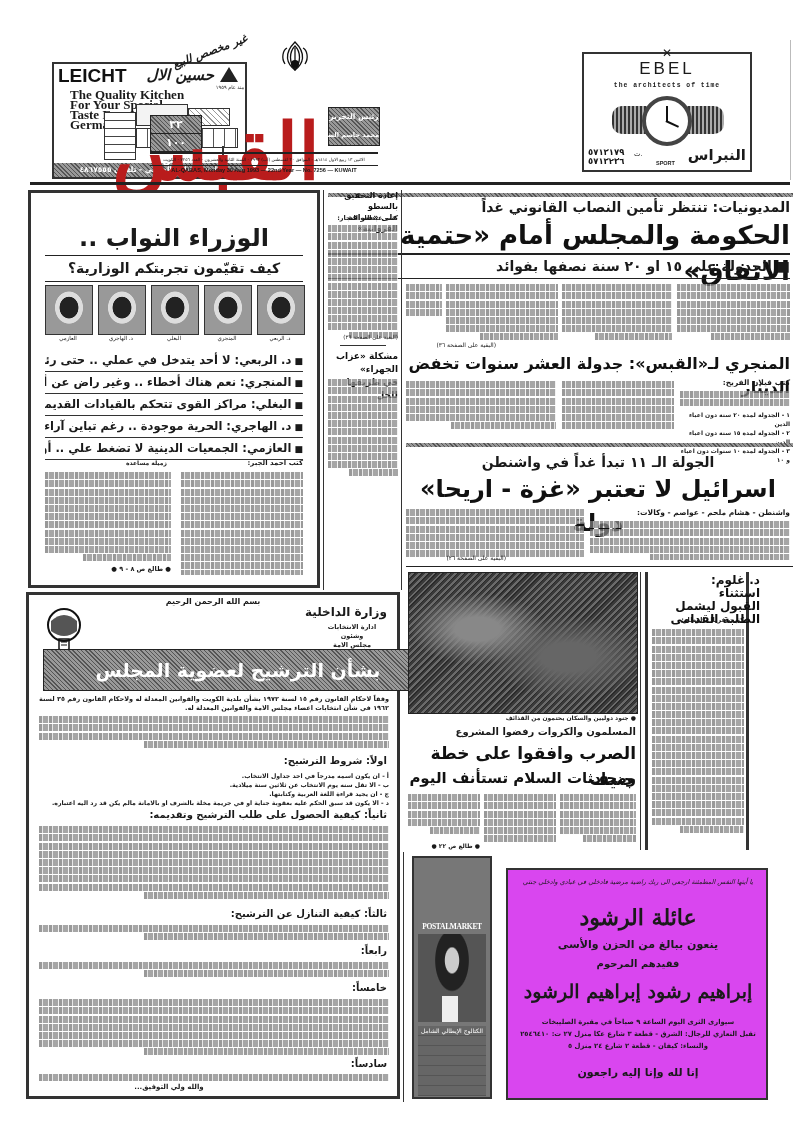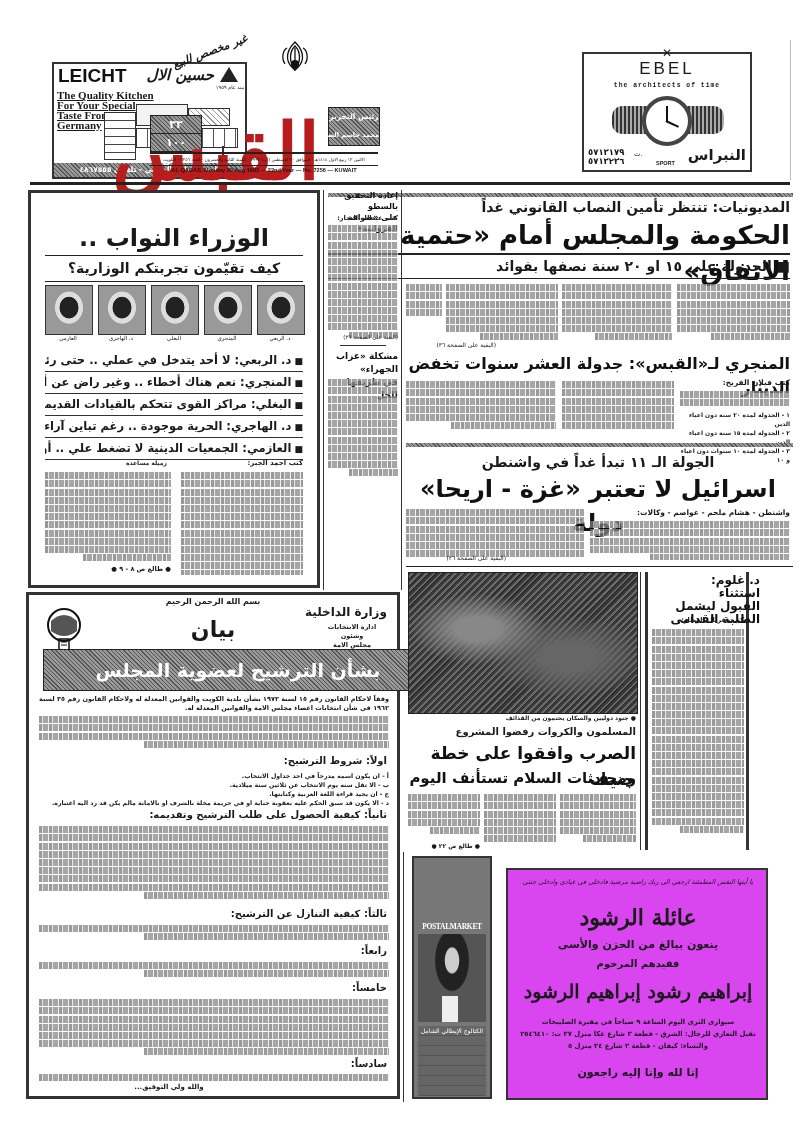--- a/index.html
+++ b/index.html
@@ -31,21 +31,21 @@
 </head>
 <body>
 
 <div>
 
   <div class="abs box" style="left:52px; top:62px; width:195px; height:117px; border:2px solid #333;">
     <div class="abs" style="left:4px; top:1px; font-family:'Liberation Sans',sans-serif; font-weight:900; font-size:19px; color:#111;">LEICHT</div>
     <div class="abs rtl" style="left:90px; top:2px; width:70px; font-size:15px; font-weight:700; font-style:italic;">حسين الال</div>
     <div class="abs" style="left:166px; top:3px; width:0; height:0; border-left:9px solid transparent; border-right:9px solid transparent; border-bottom:15px solid #222;"></div>
     <div class="abs" style="left:160px; top:20px; width:32px; font-size:5px; line-height:6px; text-align:center; direction:rtl;">منذ عام ١٩٥٩</div>
-    <div class="abs" style="left:3px; top:26px; font-family:'Liberation Serif',serif; font-weight:700; font-size:11px; line-height:10px;text-decoration:underline;">
+    <div class="abs" style="left:16px; top:26px; font-family:'Liberation Serif',serif; font-weight:700; font-size:13px; line-height:10px;">
       <div>The Quality Kitchen</div>
       <div>For Your Special</div>
       <div>Taste From</div>
       <div>Germany</div>
     </div>
     <div class="abs" style="left:48px; top:40px; width:140px; height:55px;">
       <div class="abs" style="left:2px; top:8px; width:30px; height:46px; border:1px solid #333; background:repeating-linear-gradient(180deg,#fff 0 7px,#444 7px 8px);"></div>
       <div class="abs" style="left:34px; top:0; width:50px; height:20px; border:1px solid #333; background:#f3f3f3;"></div>
       <div class="abs" style="left:86px; top:4px; width:40px; height:16px; border:1px solid #333; background:repeating-linear-gradient(45deg,#fff 0 3px,#999 3px 4px);"></div>
       <div class="abs" style="left:34px; top:24px; width:100px; height:18px; border:1px solid #333; background:repeating-linear-gradient(90deg,#fff 0 10px,#555 10px 11px);"></div>
@@ -392,21 +392,20 @@
       <path d="M8 14 Q21 2 34 14 L34 24 Q21 34 8 24Z" fill="#555"></path>
       <path d="M16 32 L26 32 L26 42 Q21 46 16 42Z" fill="none" stroke="#111" stroke-width="1.5"></path>
       <path d="M18 35 L24 35 M18 38 L24 38" stroke="#111"></path>
     </svg>
   </div>
   <div class="abs rtl" style="right:10px; top:10px; font-size:12px; font-weight:900;">وزارة الداخلية</div>
   <div class="abs rtl" style="right:10px; top:28px; font-size:6.5px; line-height:9px; font-weight:700; text-align:center; width:70px;">
     <div>ادارة الانتخابات وشئون</div>
     <div>مجلس الامة</div>
   </div>
-  <div class="abs rtl" style="left:0; top:20px; width:100%; text-align:center; font-size:22px; font-weight:900; line-height:30px;">بيان</div>
   <div class="abs hatch rtl" style="left:14px; top:54px; width:340px; height:40px; color:#fff; font-size:19px; font-weight:900; line-height:40px; text-align:center; border:1px solid #222;padding-left:24px;">بشأن الترشيح لعضوية المجلس البلدي</div>
 
   <div class="abs rtl" style="left:10px; top:100px; width:350px; font-size:6.5px; line-height:9px; font-weight:700; text-align:justify;">وفقاً لاحكام القانون رقم ١٥ لسنة ١٩٧٢ بشأن بلدية الكويت والقوانين المعدلة له ولاحكام القانون رقم ٣٥ لسنة ١٩٦٢ في شأن انتخابات اعضاء مجلس الامة والقوانين المعدلة له.</div>
   <div class="col body-text" style="left:10px; top:120px; width:350px; height:38px;">
     <span class="filler"></span>
       <span class="filler"></span>
       <span class="filler"></span>
       <span class="filler short"></span>
   </div>
 

